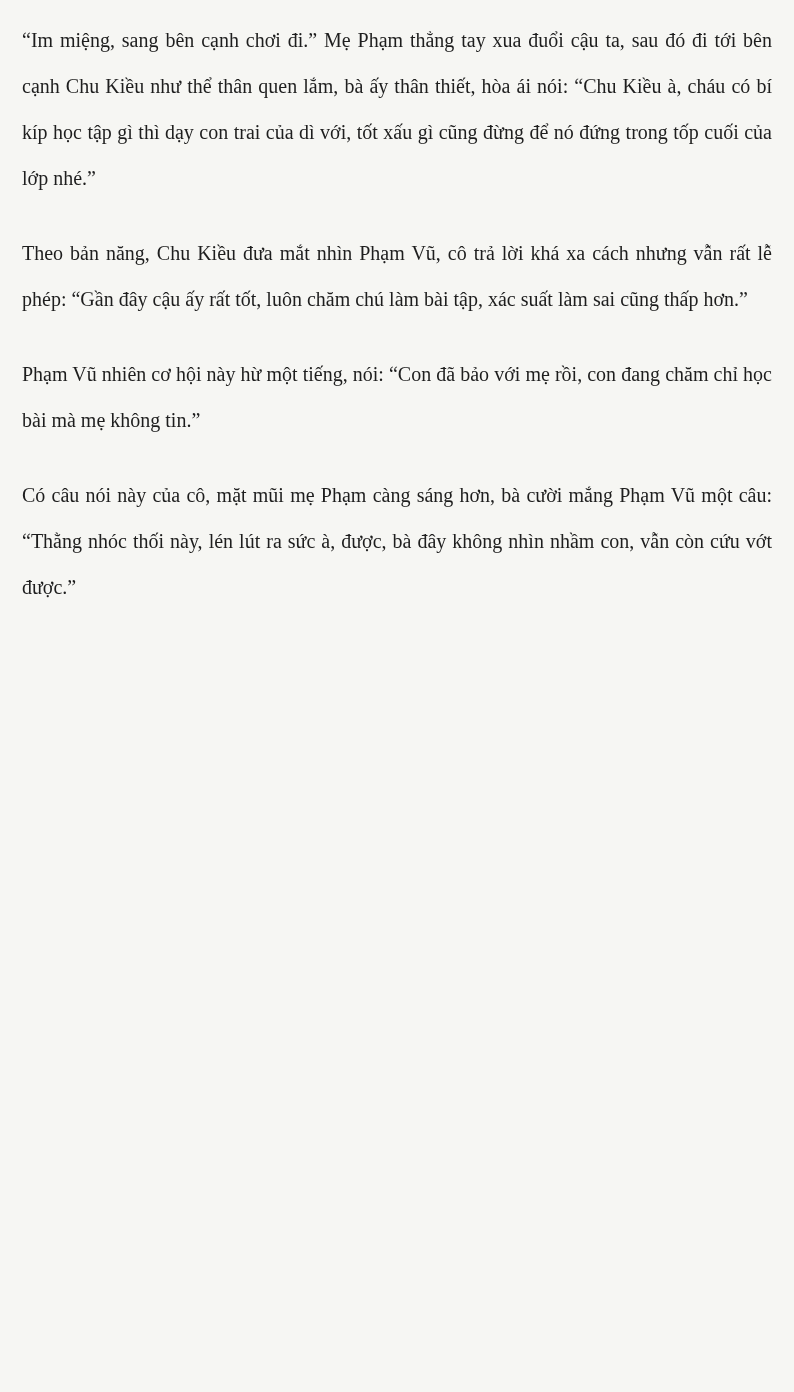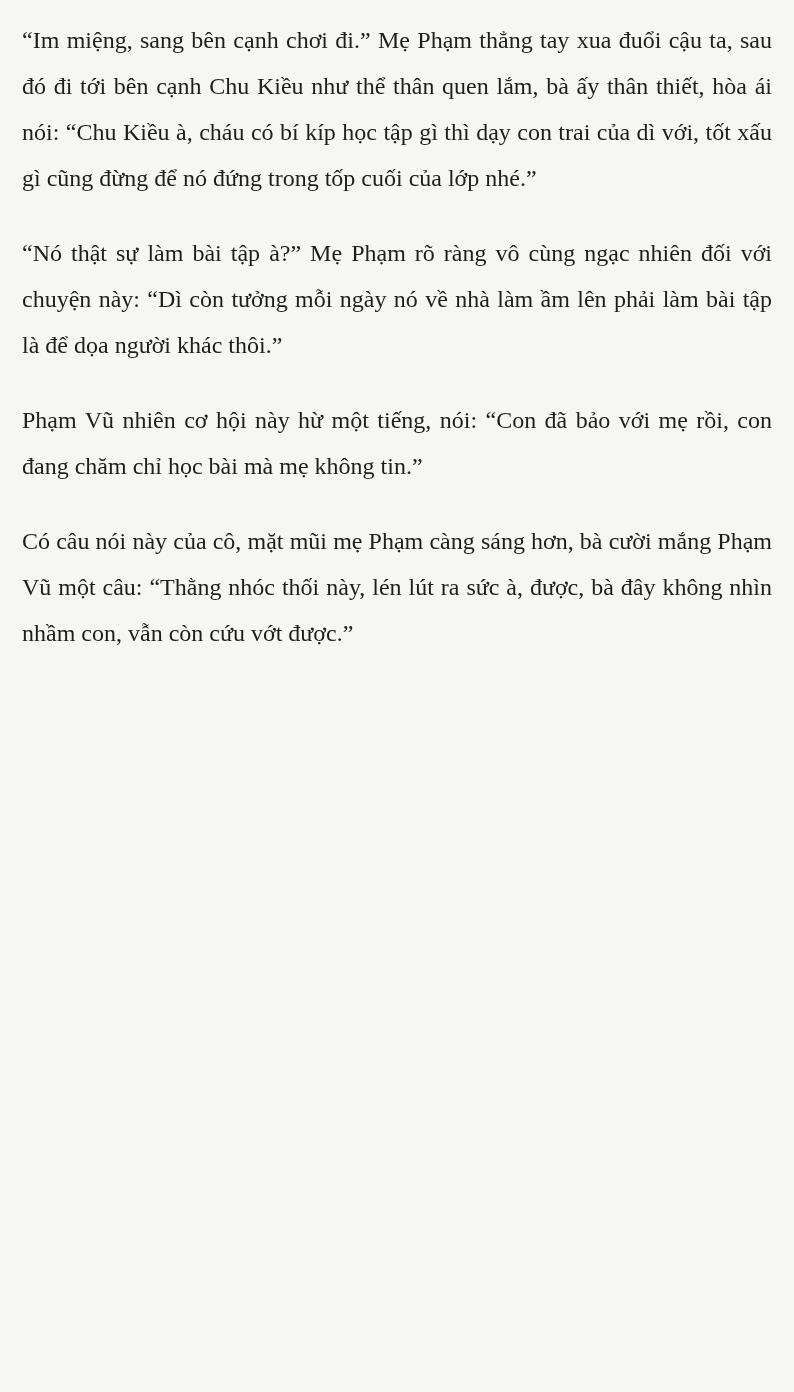--- a/index.html
+++ b/index.html
@@ -8,34 +8,34 @@
     background: #f6f6f3;
   }
   .reader-page {
     box-sizing: border-box;
     width: 794px;
     min-height: 1392px;
     margin: 0 auto;
     padding: 17px 22px 30px 22px;
     background: #f6f6f3;
     font-family: "Liberation Serif", "DejaVu Serif", serif;
-    font-size: 24px;
+    font-size: 20px;
     line-height: 46px;
     color: #1e1e1e;
     text-align: justify;
     text-justify: inter-word;
   }
   .reader-page p {
     margin: 0 0 29px 0;
   }
   .reader-page p:last-child {
     margin-bottom: 8px;
   }
 </style>
 </head>
 <body>
 
 <main class="reader-page">
   <p>“Im miệng, sang bên cạnh chơi đi.” Mẹ Phạm thẳng tay xua đuổi cậu ta, sau đó đi tới bên cạnh Chu Kiều như thể thân quen lắm, bà ấy thân thiết, hòa ái nói: “Chu Kiều à, cháu có bí kíp học tập gì thì dạy con trai của dì với, tốt xấu gì cũng đừng để nó đứng trong tốp cuối của lớp nhé.”</p>
-  <p>“Nó thật sự làm bài tập à?” Mẹ Phạm rõ ràng vô cùng ngạc nhiên đối với chuyện này: “Dì còn tưởng mỗi ngày nó về nhà làm ầm lên phải làm bài tập là để dọa người khác thôi.”</p>
+  <p>Theo bản năng, Chu Kiều đưa mắt nhìn Phạm Vũ, cô trả lời khá xa cách nhưng vẫn rất lễ phép: “Gần đây cậu ấy rất tốt, luôn chăm chú làm bài tập, xác suất làm sai cũng thấp hơn.”</p>
   <p>Phạm Vũ nhiên cơ hội này hừ một tiếng, nói: “Con đã bảo với mẹ rồi, con đang chăm chỉ học bài mà mẹ không tin.”</p>
   <p>Có câu nói này của cô, mặt mũi mẹ Phạm càng sáng hơn, bà cười mắng Phạm Vũ một câu: “Thằng nhóc thối này, lén lút ra sức à, được, bà đây không nhìn nhầm con, vẫn còn cứu vớt được.”</p>
 </main>
 
 </body></html>

